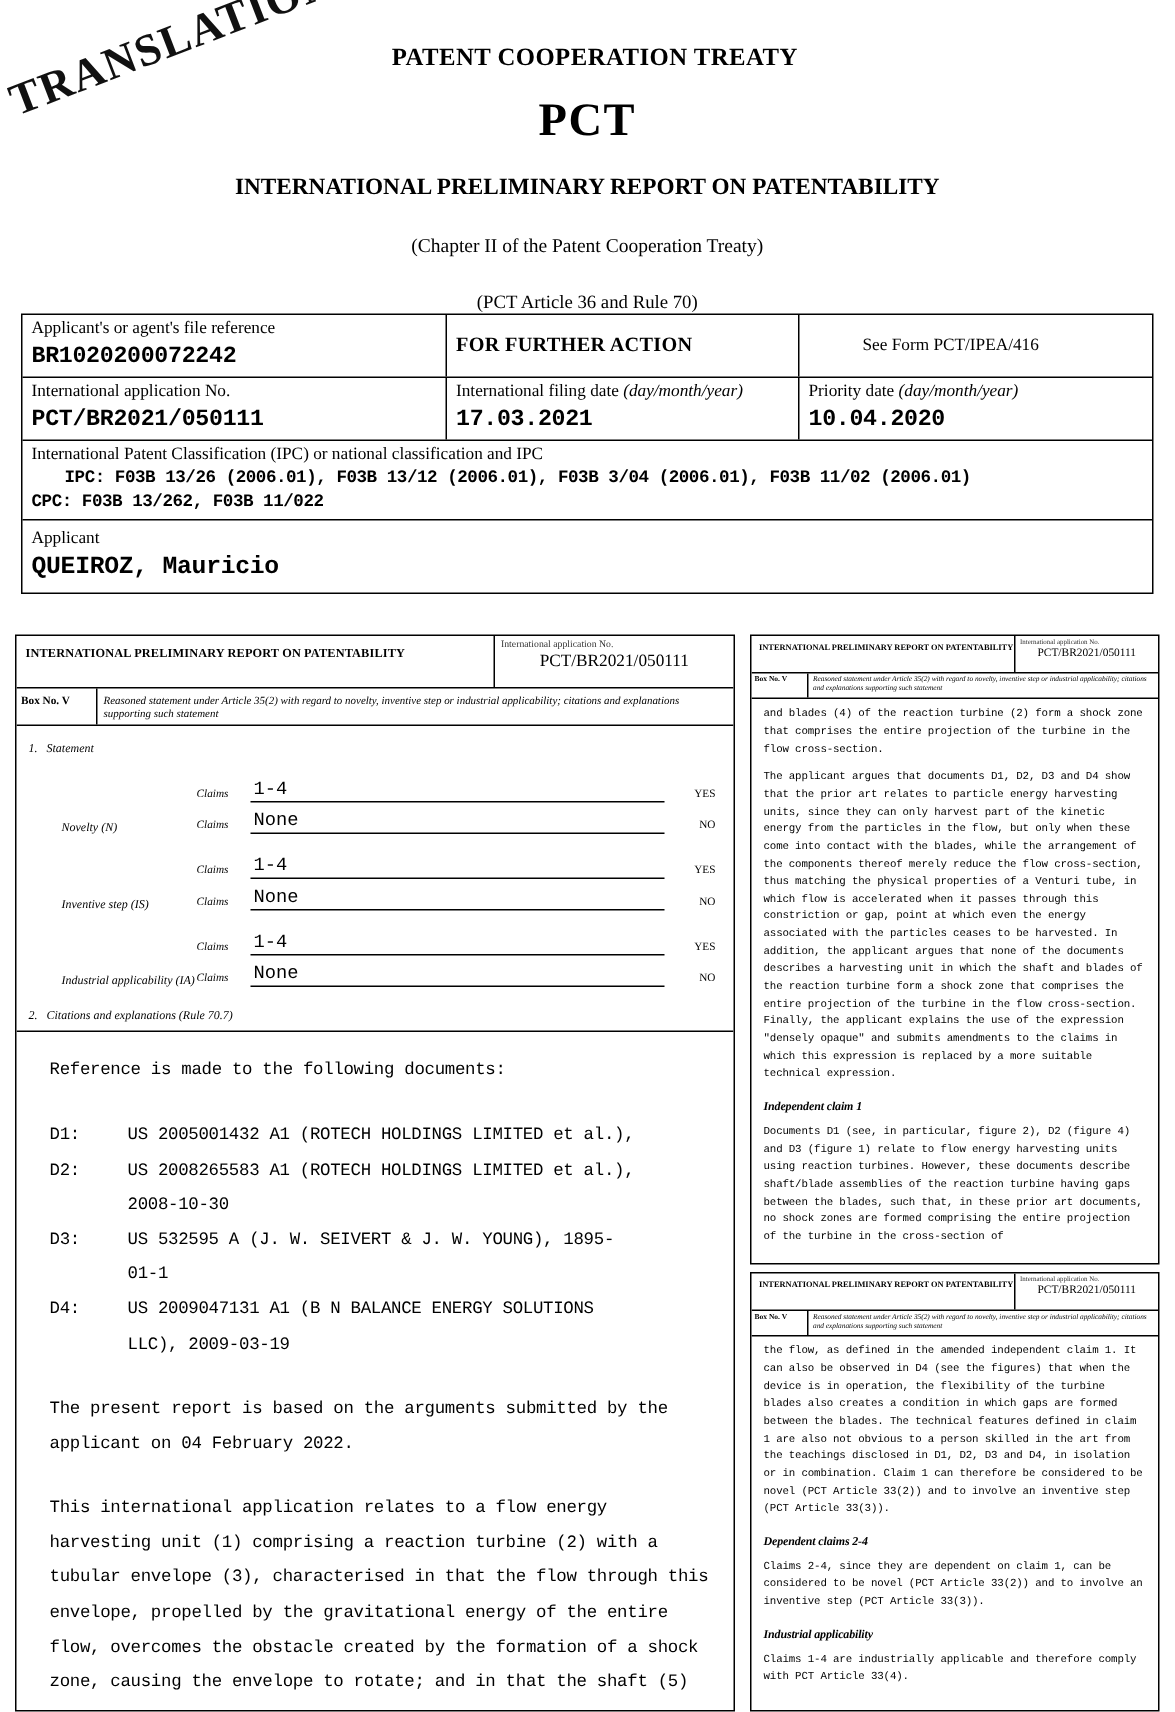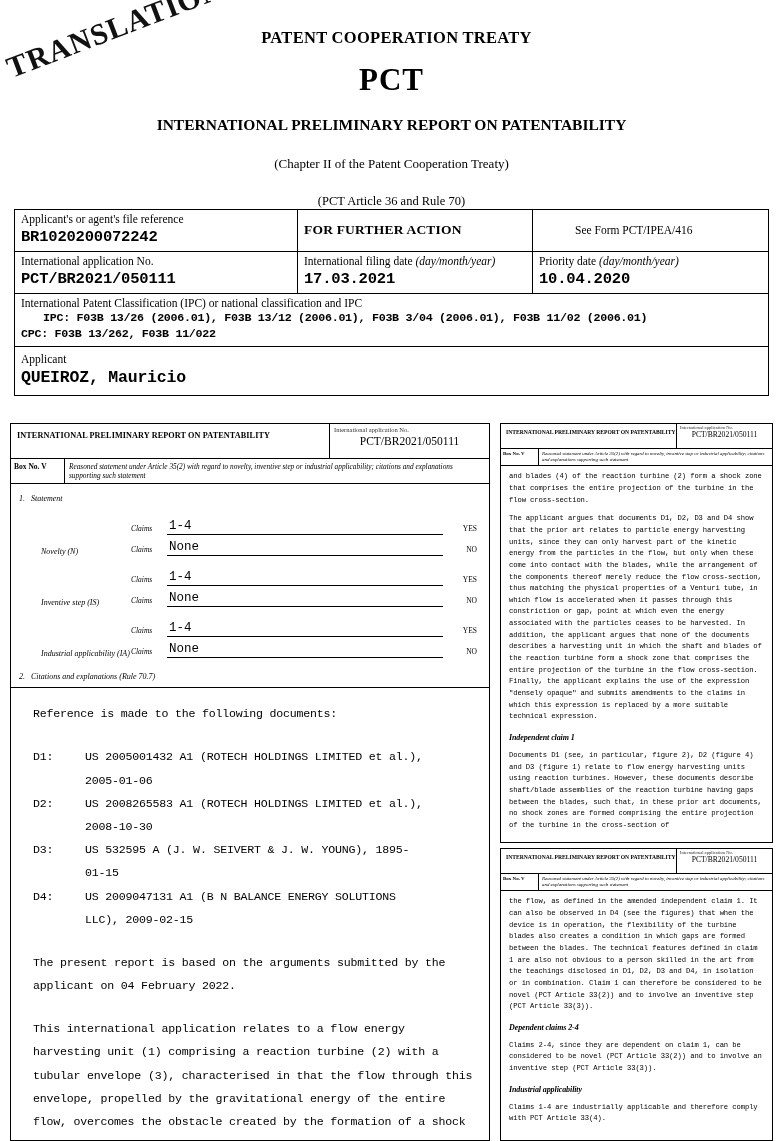--- a/index.html
+++ b/index.html
@@ -510,36 +510,35 @@
         </div>
       </div>
 
       <div class="lp-body">
         <div>Reference is made to the following documents:</div>
         <div class="blank"></div>
         <div class="doc-line">
           <span class="doc-key">D1:</span>
           <span class="doc-txt">US 2005001432 A1 (ROTECH HOLDINGS LIMITED et al.),</span>
         </div>
-        <div class="doc-cont">2005-01-06</div>
         <div class="doc-line">
           <span class="doc-key">D2:</span>
           <span class="doc-txt">US 2008265583 A1 (ROTECH HOLDINGS LIMITED et al.),</span>
         </div>
         <div class="doc-cont">2008-10-30</div>
         <div class="doc-line">
           <span class="doc-key">D3:</span>
           <span class="doc-txt">US 532595 A (J. W. SEIVERT &amp; J. W. YOUNG), 1895-</span>
         </div>
-        <div class="doc-cont">01-15</div>
+        <div class="doc-cont">01-1</div>
         <div class="doc-line">
           <span class="doc-key">D4:</span>
           <span class="doc-txt">US 2009047131 A1 (B N BALANCE ENERGY SOLUTIONS</span>
         </div>
-        <div class="doc-cont">LLC), 2009-02-15</div>
+        <div class="doc-cont">LLC), 2009-03-19</div>
         <div class="blank"></div>
         <div>The present report is based on the arguments submitted by the applicant on 04 February 2022.</div>
         <div class="blank"></div>
         <div>This international application relates to a flow energy harvesting unit (1) comprising a reaction turbine (2) with a tubular envelope (3), characterised in that the flow through this envelope, propelled by the gravitational energy of the entire flow, overcomes the obstacle created by the formation of a shock zone, causing the envelope to rotate; and in that the shaft (5)</div>
       </div>
     </div>
 
     <div class="pane-rt">
       <div class="rp-head">
         <div class="rp-head-title">INTERNATIONAL PRELIMINARY REPORT ON PATENTABILITY</div>

